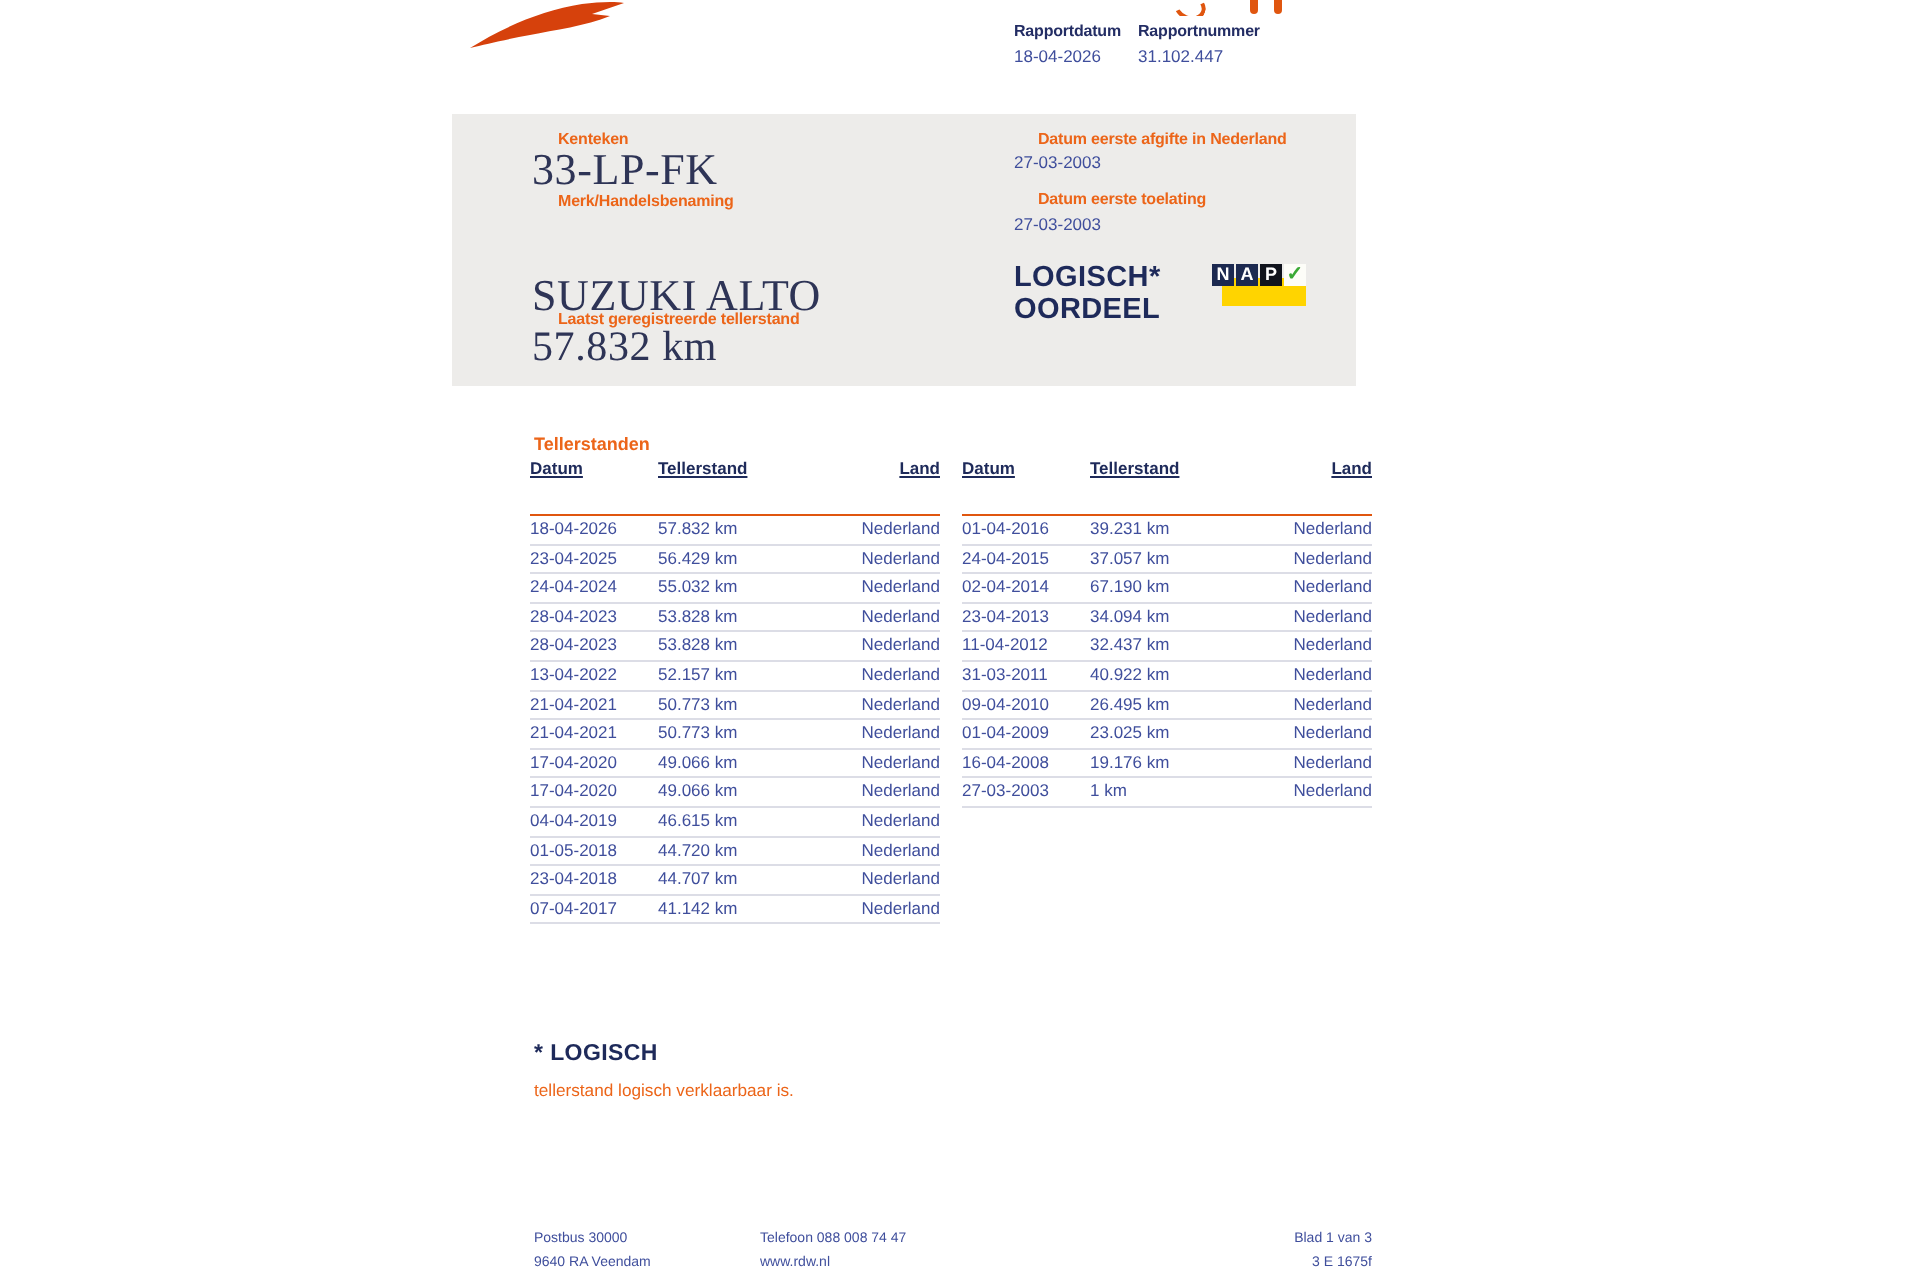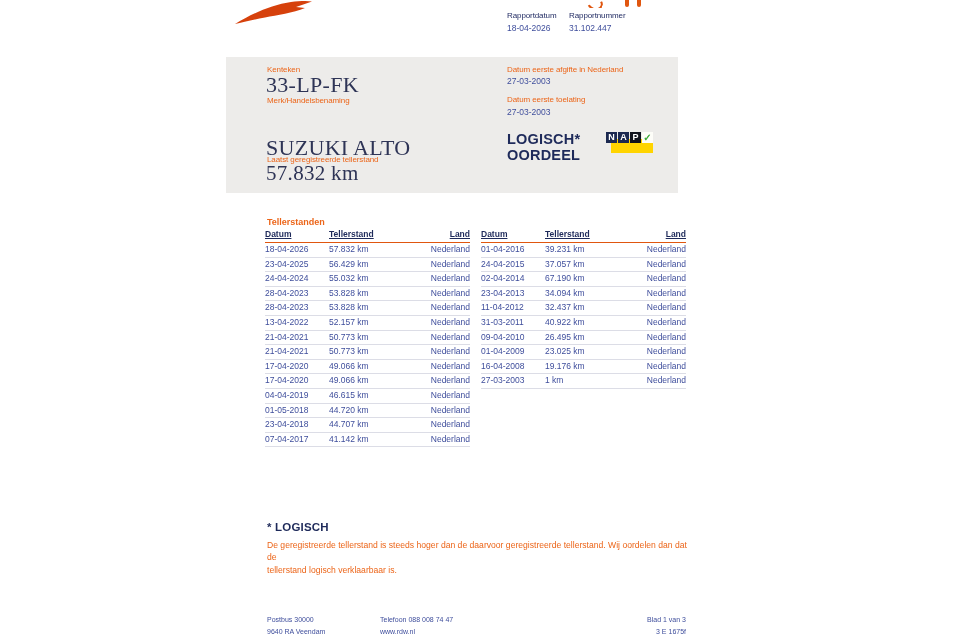--- a/index.html
+++ b/index.html
@@ -14,48 +14,48 @@
   
   .logo-swoosh { left:233px; top:0; width:80px; height:25px; }
   .crop-frag { left:585px; top:0; width:62px; height:8px; overflow:hidden; }
   .frag { position:absolute; background:#e0560f; }
   .frag-arc { left:2px; top:-3px; width:12px; height:9px; background:transparent;
               border:2.5px solid #e0560f; border-radius:50%; border-top-color:transparent; border-left-color:transparent; transform:rotate(20deg); }
   .frag-stem { width:4px; height:7px; top:0; border-radius:0 0 2px 2px; }
 
   .meta { left:507px; top:11px; display:flex; gap:14px; }
   .meta-col { display:flex; flex-direction:column; }
-  .meta-label { font-size:8px; font-weight:normal; color:#232d64; letter-spacing:-0.1px; }
+  .meta-label { font-size:8px; font-weight:bold; color:#232d64; letter-spacing:-0.1px; }
   .meta-value { font-size:8.5px; color:#3f4e9c; margin-top:3px; }
   .meta-col.first { width:48px; }
 
   
   .graybox { left:226px; top:57px; width:452px; height:136px; background:#edecea; }
-  .olabel { font-size:8px; font-weight:normal; color:#ec6519; letter-spacing:-0.1px; }
+  .olabel { font-size:8px; font-weight:bold; color:#ec6519; letter-spacing:-0.1px;margin-left:12px; }
   .serifbig { font-family:"Liberation Serif", serif; font-size:22px; color:#2e3456; letter-spacing:0.3px; white-space:nowrap; }
   .navyval { font-size:8.5px; color:#3f4e9c; }
 
   .oordeel { left:507px; top:131px; font-size:14.5px; font-weight:bold; color:#1e2a5a; line-height:16px; letter-spacing:0.2px; }
 
   
   .nap { left:606px; top:131px; width:48px; height:23px; }
   .nap-yellow { position:absolute; left:5px; top:8px; width:42px; height:14px; background:#ffd400; }
   .nap-sq { position:absolute; top:1px; width:11px; height:11px; background:#1c2950; color:#fff;
             font-size:9px; font-weight:bold; text-align:center; line-height:11px; }
   .nap-sq.p { background:#10131c; }
   .nap-check { position:absolute; top:1px; left:36px; width:11px; height:11px; background:#fdfdf8;
                color:#3aa935; font-size:10px; font-weight:bold; text-align:center; line-height:11px; }
 
   
   .tbl-title { left:267px; top:217px; font-size:9px; font-weight:bold; color:#ec6519; }
   .tbl { top:229px; width:205px; font-size:8.5px; color:#3f4e9c; }
   .tbl.left { left:265px; }
   .tbl.right { left:481px; }
   .thead { display:flex; font-weight:bold; color:#1e2a5a; border-bottom:1.5px solid #e0560f;
-           padding-bottom:3px; }
+           padding-bottom:18px; }
   .thead span { text-decoration:underline; }
   .trow { display:flex; height:13.6px; line-height:13.6px; border-bottom:1px solid #dcdde6; }
   .c-datum, .h-datum { width:64px; }
   .c-tellerstand, .h-tellerstand { width:84px; }
   .c-land, .h-land { flex:1; text-align:right; }
 
   
   .fn-title { left:267px; top:521px; font-size:11.5px; font-weight:bold; color:#1e2a5a; letter-spacing:0.2px; }
   .fn-text { left:267px; top:539px; width:420px; font-size:8.6px; color:#ec6519; line-height:12.3px; }
 
@@ -259,21 +259,20 @@
         <div class="trow">
           <span class="c-datum">27-03-2003</span>
           <span class="c-tellerstand">1 km</span>
           <span class="c-land">Nederland</span>
         </div>
       </div>
   </div>
 
   <div class="abs fn-title">* LOGISCH</div>
   <div class="abs fn-text">
-    <div>De geregistreerde tellerstand is steeds hoger dan de daarvoor geregistreerde tellerstand. Wij oordelen dan dat de</div>
     <div>tellerstand logisch verklaarbaar is.</div>
   </div>
 
   <div class="abs footer">
     <div class="f-row">
       <span class="f-left">Postbus 30000</span>
       <span class="f-mid">Telefoon 088 008 74 47</span>
       <span class="f-right">Blad 1 van 3</span>
     </div>
     <div class="f-row">

